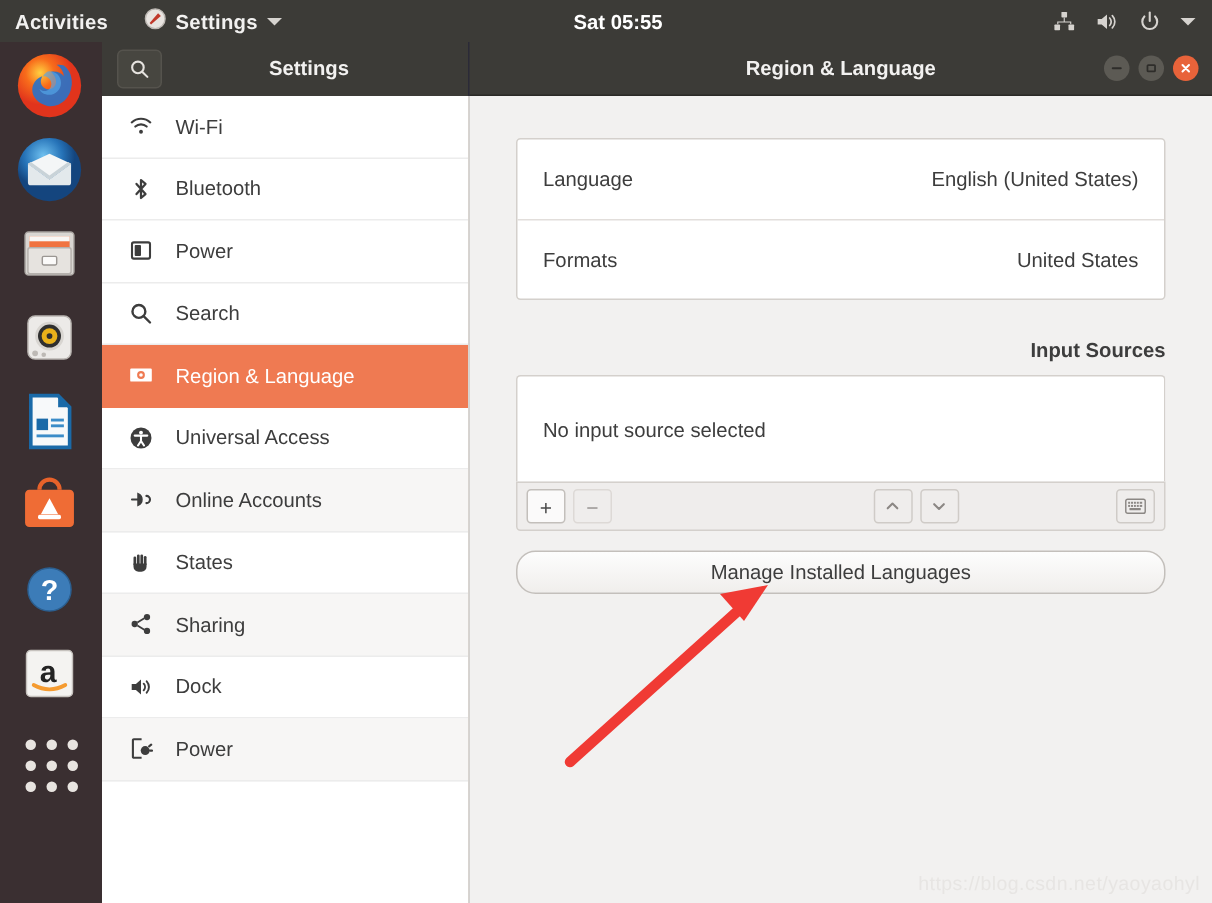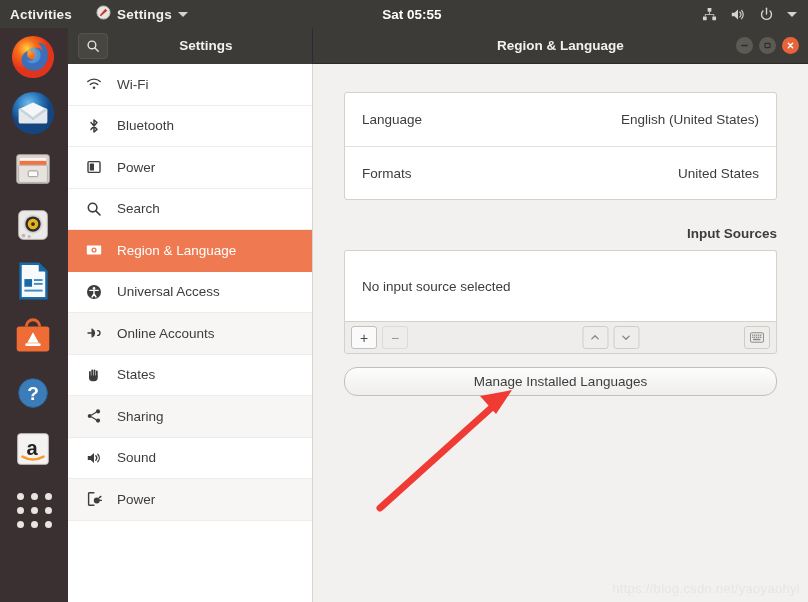--- a/index.html
+++ b/index.html
@@ -412,21 +412,21 @@
         </div>
 
         <div class="side-item">
           <span class="side-icon">
             <svg width="16" height="16" viewBox="0 0 16 16" fill="#3d3d3d">
               <path d="M1.8 6 h2.8 L8 3 v10 L4.6 10 H1.8z"></path>
               <path d="M9.8 5.8 a3.2 3.2 0 0 1 0 4.4" stroke="#3d3d3d" stroke-width="1.3" fill="none" stroke-linecap="round"></path>
               <path d="M11.8 4.2 a5.6 5.6 0 0 1 0 7.6" stroke="#3d3d3d" stroke-width="1.3" fill="none" stroke-linecap="round"></path>
             </svg>
             </span>
-          <span>Sound</span>
+          <span>Dock</span>
         </div>
 
         <div class="side-item alt">
           <span class="side-icon">
             <svg width="16" height="16" viewBox="0 0 16 16" fill="none" stroke="#3d3d3d" stroke-width="1.4">
               <path d="M8.4 1.8 H3.2 a0.6 0.6 0 0 0-0.6 0.6 v11.2 a0.6 0.6 0 0 0 0.6 0.6 h5.2"></path>
               <circle cx="10.8" cy="9.4" r="3" fill="#3d3d3d" stroke="none"></circle>
               <path d="M13.4 6.6 l1.4-1.2 M14 9.4 h1.4" stroke-linecap="round"></path>
             </svg>
             </span>

